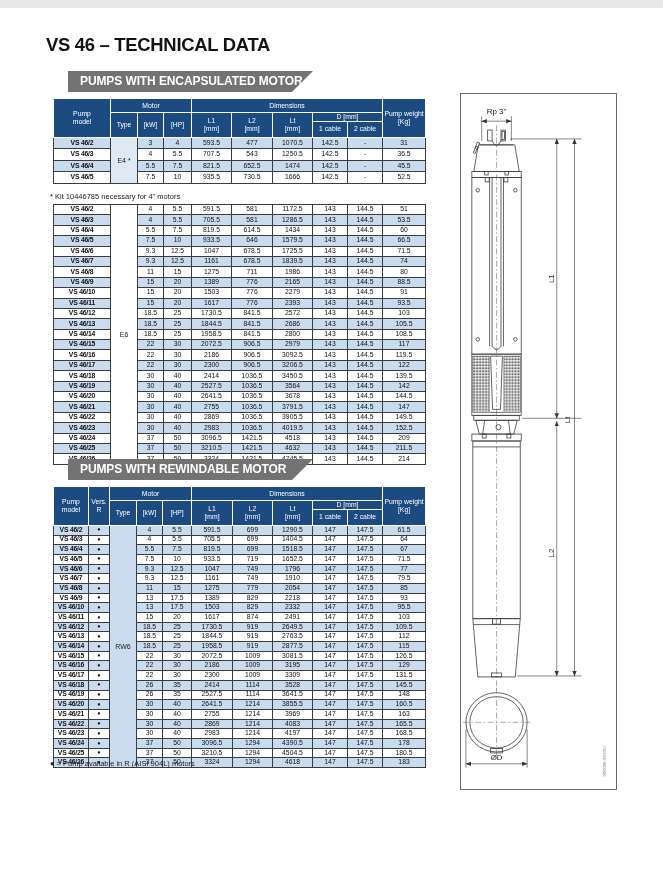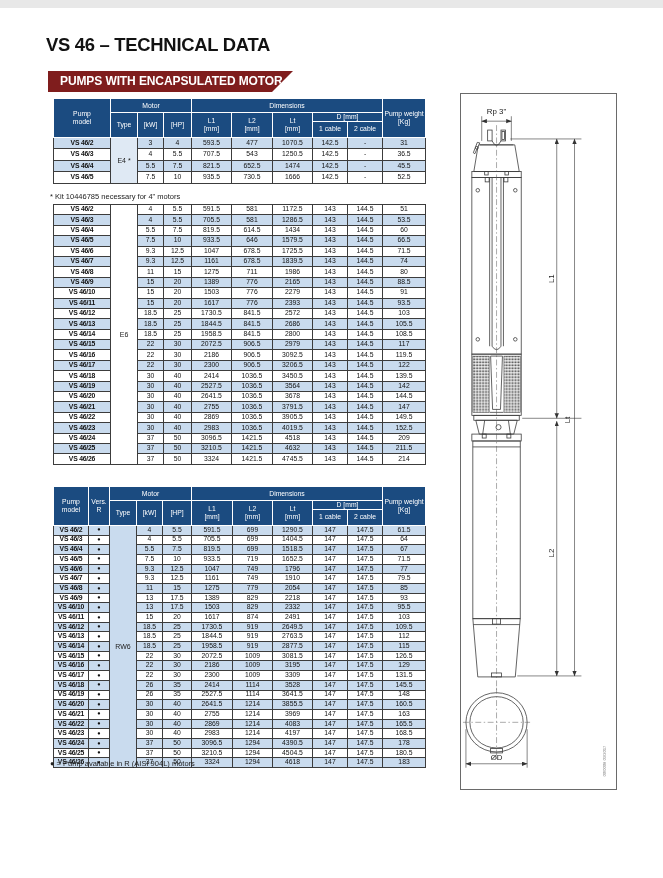--- a/index.html
+++ b/index.html
@@ -5,22 +5,22 @@
   html,body { margin:0; padding:0; background:#e8e8e8; }
   .page {
     position:relative; width:663px; height:878px; background:#ffffff;
     font-family:"Liberation Sans", sans-serif; overflow:hidden; margin:8px auto;
   }
   .title {
     position:absolute; left:46px; top:26px; font-size:19px; font-weight:bold;
     color:#121212; letter-spacing:-0.3px; transform:scaleX(0.97); transform-origin:left;
   }
   .banner {
-    position:absolute; left:48px; width:245px; height:21px; box-sizing:border-box;
-    background:#7f1d1d; color:#fff; font-weight:bold; font-size:12px; line-height:21px;
+    position:absolute; left:68px; width:245px; height:21px; box-sizing:border-box;
+    background:#737373; color:#fff; font-weight:bold; font-size:12px; line-height:21px;
     padding-left:12px; clip-path:polygon(0 0, 100% 0, calc(100% - 21px) 100%, 0 100%);
     letter-spacing:-0.1px;
   }
   #banner1 { top:63px; }
   #banner2 { top:451px; }
 
   table { position:absolute; border-collapse:collapse; table-layout:fixed; background:#fff; border:1px solid #2b2b2b; }
   #t1  { left:53px; top:90px;  width:372px; }
   #t1b { left:53px; top:196px; width:372px; }
   #t2  { left:53px; top:478px; width:372px; }
@@ -441,20 +441,21 @@
           <td>3324</td>
           <td>1421.5</td>
           <td>4745.5</td>
           <td>143</td>
           <td>144.5</td>
           <td>214</td>
         </tr>
       </tbody>
   </table>
 
+  <div class="banner" id="banner2">PUMPS WITH REWINDABLE MOTOR</div>
 
   <table id="t2">
     <colgroup>
       <col style="width:35px">
         <col style="width:21px">
         <col style="width:27px">
         <col style="width:26px">
         <col style="width:29px">
       <col style="width:41px">
         <col style="width:40px">

